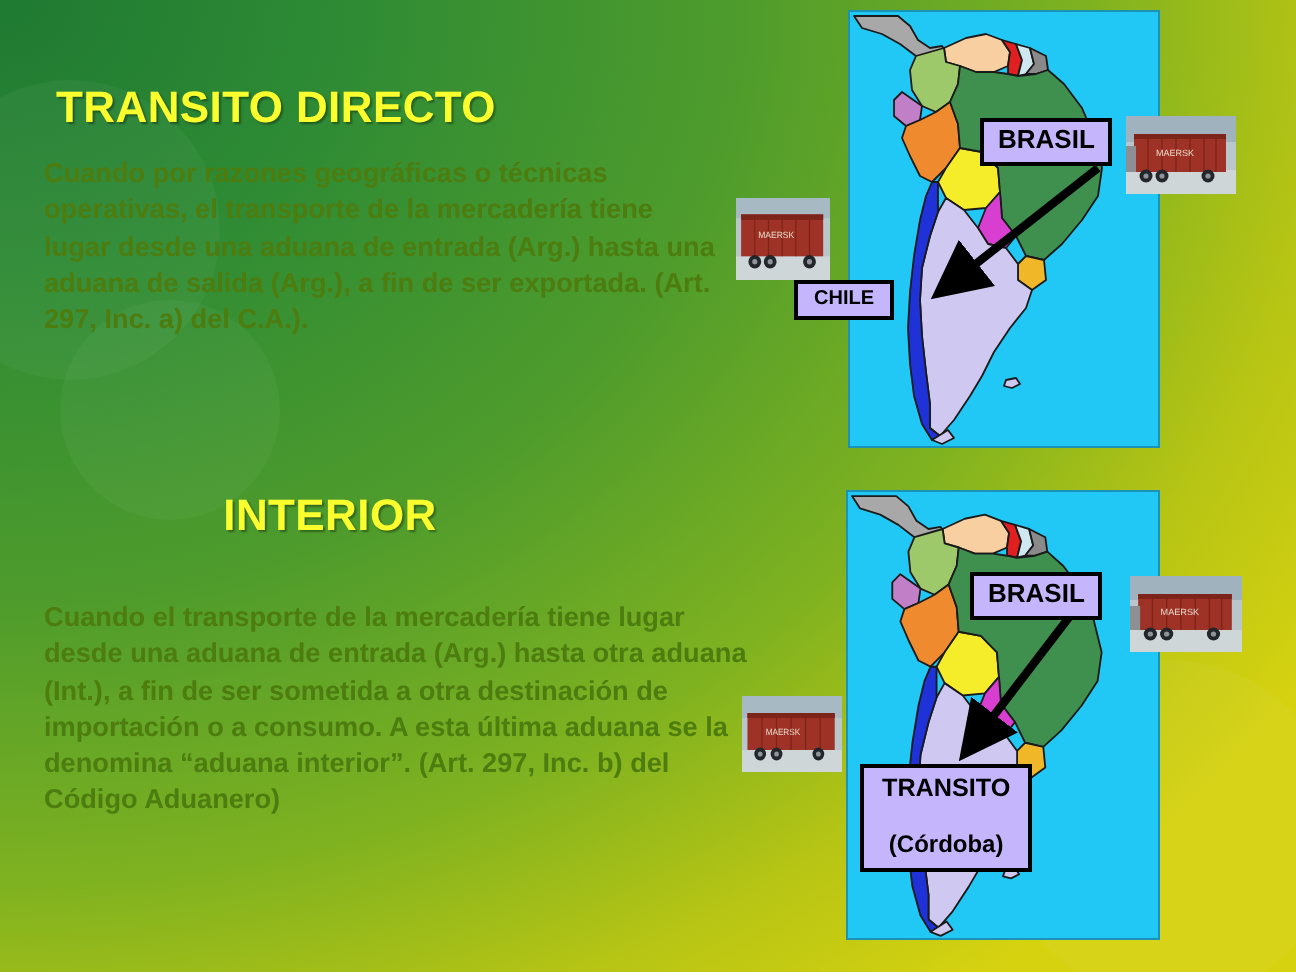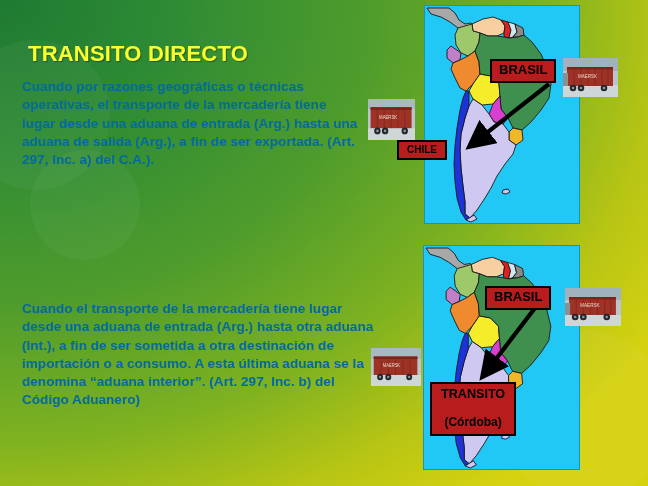--- a/index.html
+++ b/index.html
@@ -22,21 +22,21 @@
     letter-spacing:0.2px;
     line-height:1.25;
     text-shadow:1px 1px 1px rgba(0,0,0,.35);
   }
   #heading1{left:28px;top:40px;}
   #heading2{left:28px;top:244px;width:330px;}
   #heading2 .l2{display:block;text-align:center;padding-right:56px;}
 
   .body-text{
     position:absolute;
-    color:#0369a1;
+    color:#4d7c0f;
     font-weight:bold;
     font-size:13.6px;
     line-height:1.345;
     white-space:pre-line;
   }
   #body1{left:22px;top:78px;width:340px;}
   #body2{left:22px;top:300px;width:352px;}
 
   
   .map-panel{
@@ -45,21 +45,21 @@
     border:1px solid #1b93b8;
     overflow:hidden;
   }
   #map-top{left:424px;top:5px;width:154px;height:217px;}
   #map-bottom{left:423px;top:245px;width:155px;height:223px;}
   .map-svg{position:absolute;left:0;top:0;width:100%;height:100%;display:block;}
 
   
   .callout{
     position:absolute;
-    background:#b91c1c;
+    background:#c4b5fd;
     border:2.5px solid #000000;
     color:#000000;
     font-weight:bold;
     text-align:center;
     line-height:1.12;
     box-sizing:border-box;
     white-space:nowrap;
   }
   #label-brasil-top{left:490px;top:59px;padding:2px 7px 3px;font-size:13px;}
   #label-chile{left:397px;top:140px;padding:2px 8px 3px;font-size:10px;}
@@ -85,20 +85,21 @@
 <div class="bg-blob" style="left:30px;top:150px;width:110px;height:110px;"></div>
 <div class="bg-blob" style="left:500px;top:330px;width:170px;height:170px;"></div>
 
 <div class="col-text">
 
   <div class="heading" id="heading1">TRANSITO DIRECTO</div>
 
   <div class="body-text" id="body1">Cuando por razones geográficas o técnicas operativas, el transporte de la mercadería tiene lugar desde una aduana de entrada (Arg.) hasta una aduana de salida (Arg.), a fin de ser exportada. (Art. 297, Inc. a) del C.A.).</div>
 
   <div class="heading" id="heading2">
+    <span class="l2">INTERIOR</span>
   </div>
 
   <div class="body-text" id="body2">Cuando el transporte de la mercadería tiene lugar desde una aduana de entrada (Arg.) hasta otra aduana (Int.),  a fin de ser sometida a otra destinación de importación o a consumo. A esta última aduana se la denomina “aduana interior”. (Art. 297, Inc. b) del Código Aduanero)</div>
 </div>
 
 <div class="map-panel" id="map-top">
   <svg class="map-svg" viewBox="0 0 154 217" preserveAspectRatio="none">
     <g stroke="#1a1a1a" stroke-width="0.9" stroke-linejoin="round">
 
       <path fill="#a8a8a8" d="M2,2 L24,2 L30,7 L34,14 L40,18 L46,17 L49,21 L42,24 L33,22 L25,16 L16,11 L6,8 Z"></path>

